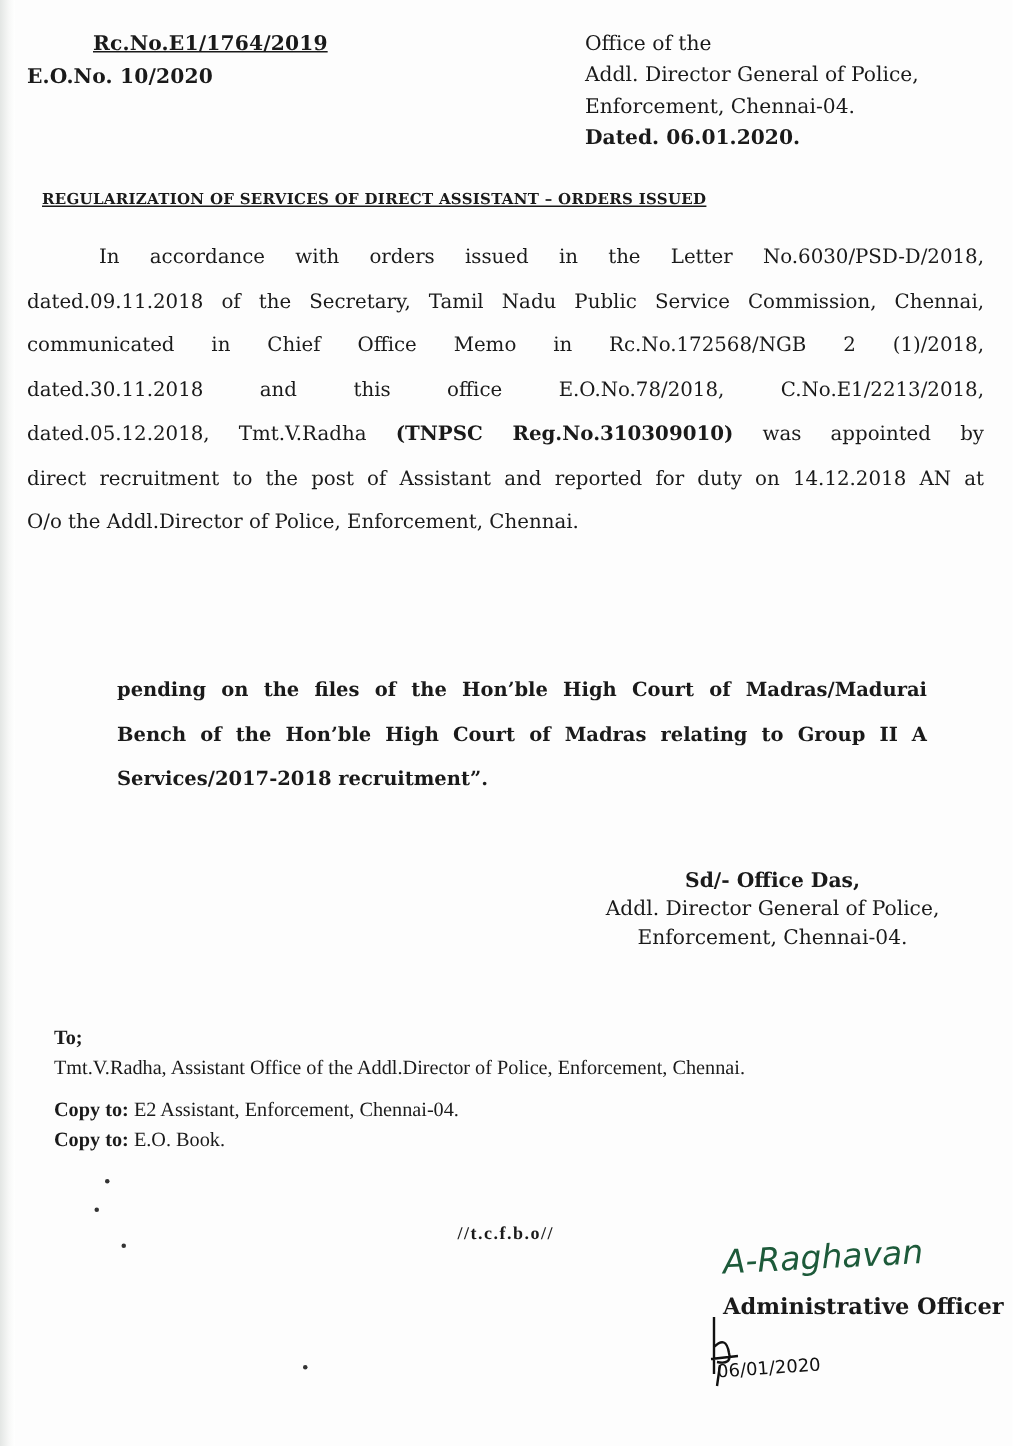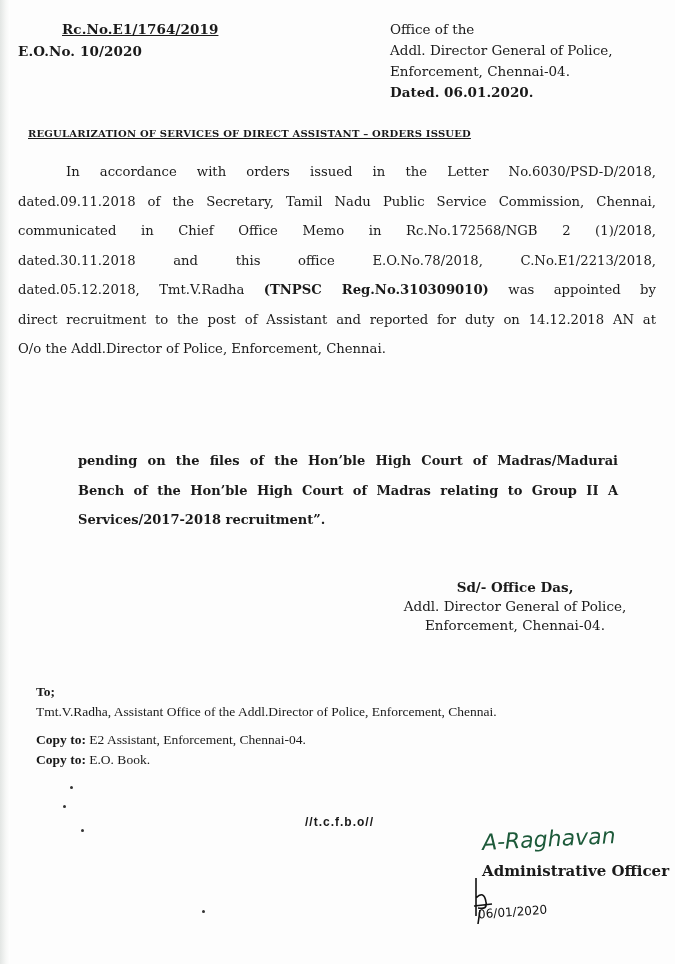--- a/index.html
+++ b/index.html
@@ -20,21 +20,21 @@
     .subject {
       font-size: 10px; font-weight: bold; text-decoration: underline; letter-spacing: 0.2px;
     }
     .para { font-size: 13.2px; line-height: 29.5px; text-align: justify; }
     .para-line { display: block; text-align: justify; text-align-last: justify; white-space: normal; }
     .para-line.last { text-align-last: left; }
     .bold { font-weight: bold; }
     .quote { font-size: 13px; font-weight: bold; line-height: 29.5px; }
     .sig-block { font-size: 13.5px; line-height: 19px; text-align: center; }
     .to { font-size: 13.5px; line-height: 20px; }
-    .tcfbo { font-family: Liberation Sans, sans-serif; font-size: 12px; font-weight: bold; letter-spacing: 1px; }
+    .tcfbo { font-family: Liberation Serif, serif; font-size: 12px; font-weight: bold; letter-spacing: 1px; }
     .admin { font-size: 15px; font-weight: bold; }
     .signature {
       font-family: "DejaVu Sans", sans-serif; font-size: 22px; color: #1d5a3a; font-style: italic;
       transform: rotate(-3deg); transform-origin: left;
     }
     .initials { font-family: "DejaVu Sans", sans-serif; font-size: 12px; color: #111; transform: rotate(-4deg); }
     .speck { position: absolute; width: 3px; height: 3px; border-radius: 50%; background: #333; }
   </style>
 </head>
 <body>

